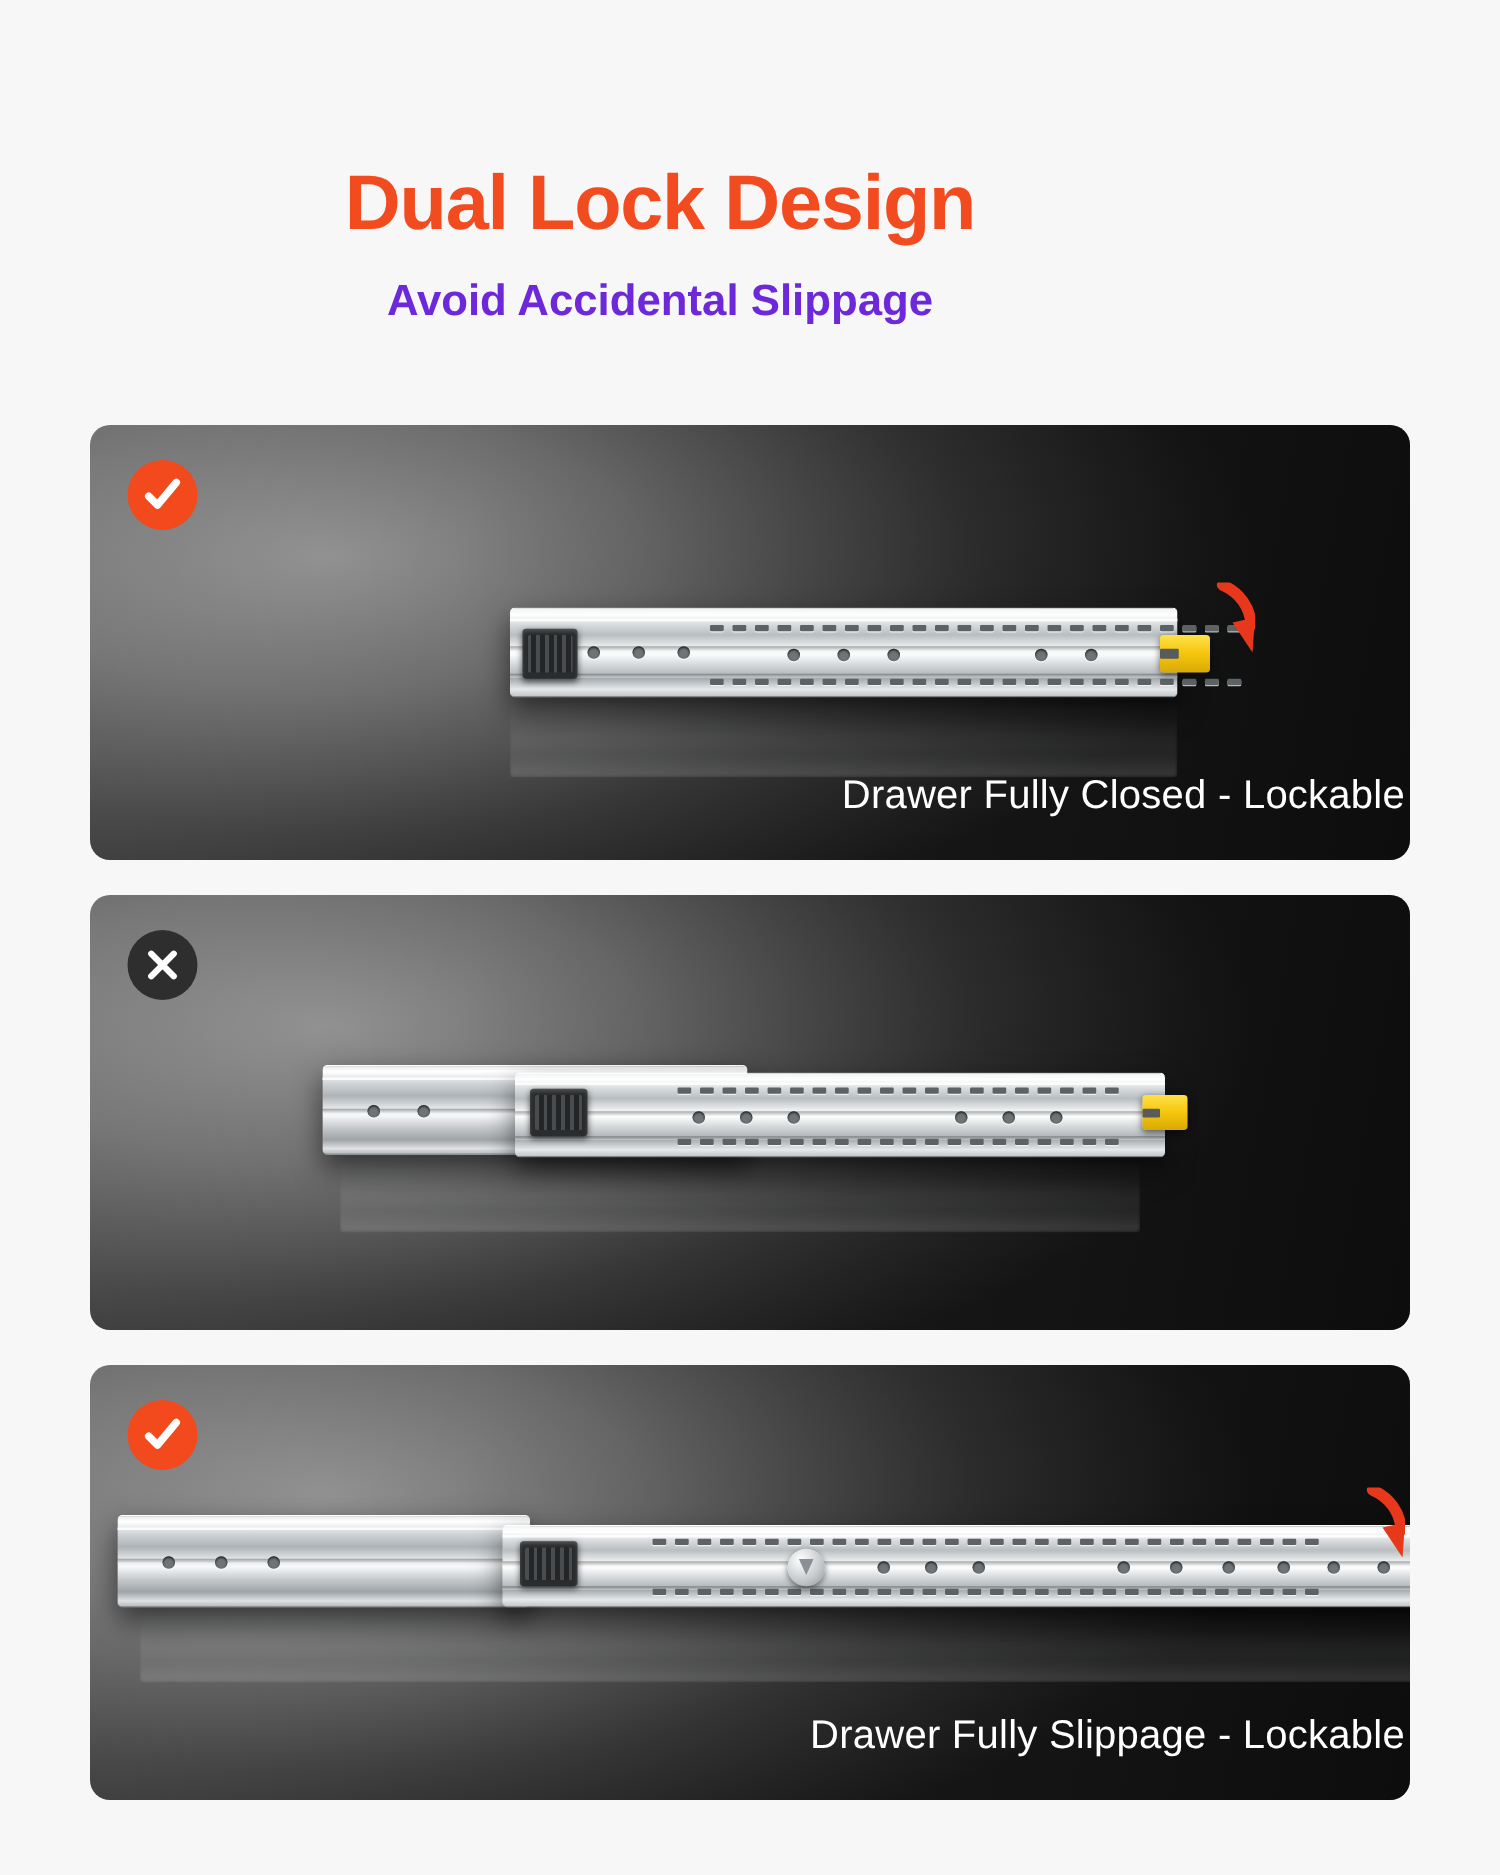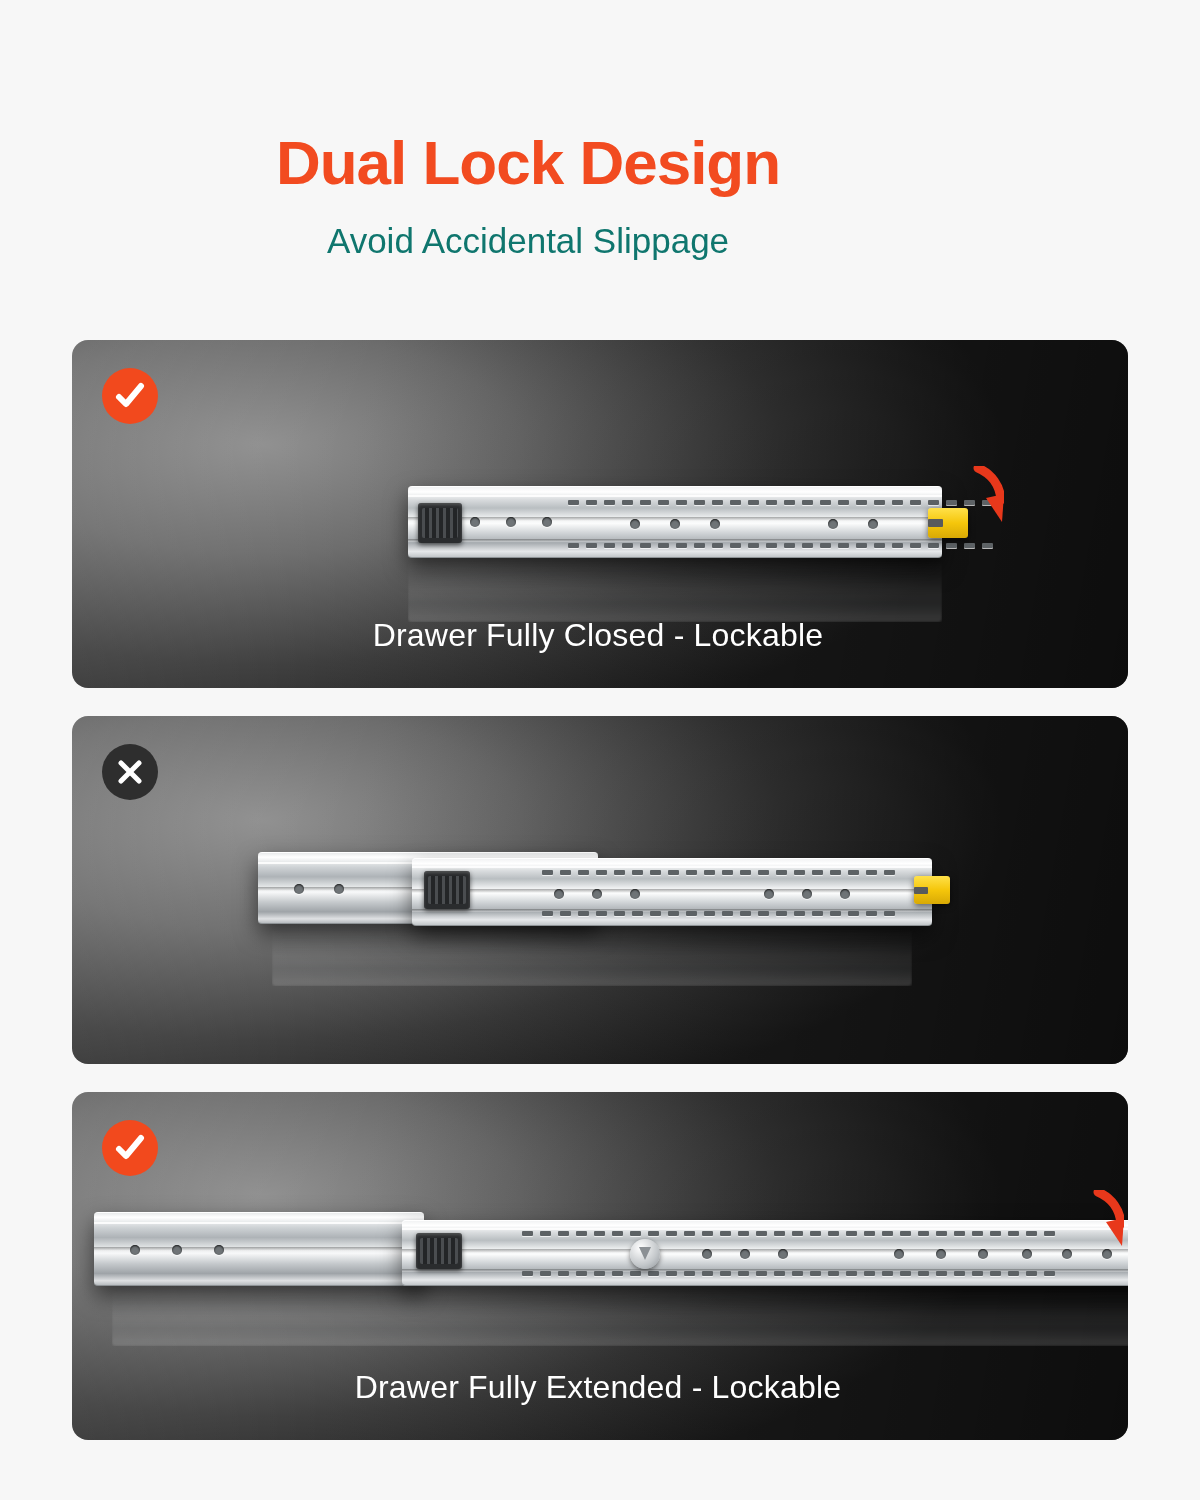--- a/index.html
+++ b/index.html
@@ -21,22 +21,22 @@
   .title {
     font-size: 62px;
     font-weight: bold;
     letter-spacing: -1px;
     color: #f24b20;
     line-height: 1.05;
   }
   .subtitle {
     margin-top: 26px;
     font-size: 35px;
-    color: #0f766e;
-    font-weight: 400;
+    color: #6d28d9;
+    font-weight: 700;
   }
 
   
   .panels {
     position: absolute;
     top: 298px;
     left: 72px;
     width: 1056px;
   }
   .panel {
@@ -65,21 +65,21 @@
     z-index: 5;
   }
   .badge.ok { background: #f2491d; }
   .badge.no { background: #2e2e2e; }
   .badge svg { display:block; }
 
   .caption {
     position: absolute;
     left: 0; right: 4px;
     bottom: 34px;
-    text-align: center;
+    text-align: right;
     color: #ffffff;
     font-size: 32px;
     letter-spacing: 0.2px;
     z-index: 6;
   }
 
   
   .stage {
     position: absolute;
     left: 0; right: 0; top: 0; bottom: 0;
@@ -506,17 +506,17 @@
         <div class="reflection rail-wrap" style="left:40px; top:196px; width:1040px; height:58px;">
           <div class="rail"></div>
         </div>
 
         <svg class="arrow" style="left:1000px; top:98px;" width="52" height="58" viewBox="0 0 52 58">
           <path d="M26 2 C40 8 48 20 49 34 L49 34" fill="none" stroke="#e8381b" stroke-width="9" stroke-linecap="round"></path>
           <path d="M50 56 L34 32 L52 28 Z" fill="#e8381b"></path>
         </svg>
       </div>
 
-      <div class="caption">Drawer Fully Extended - Lockable</div>
+      <div class="caption">Drawer Fully Slippage - Lockable</div>
     </div>
 
   </div>
 </div>
 
 </body></html>

